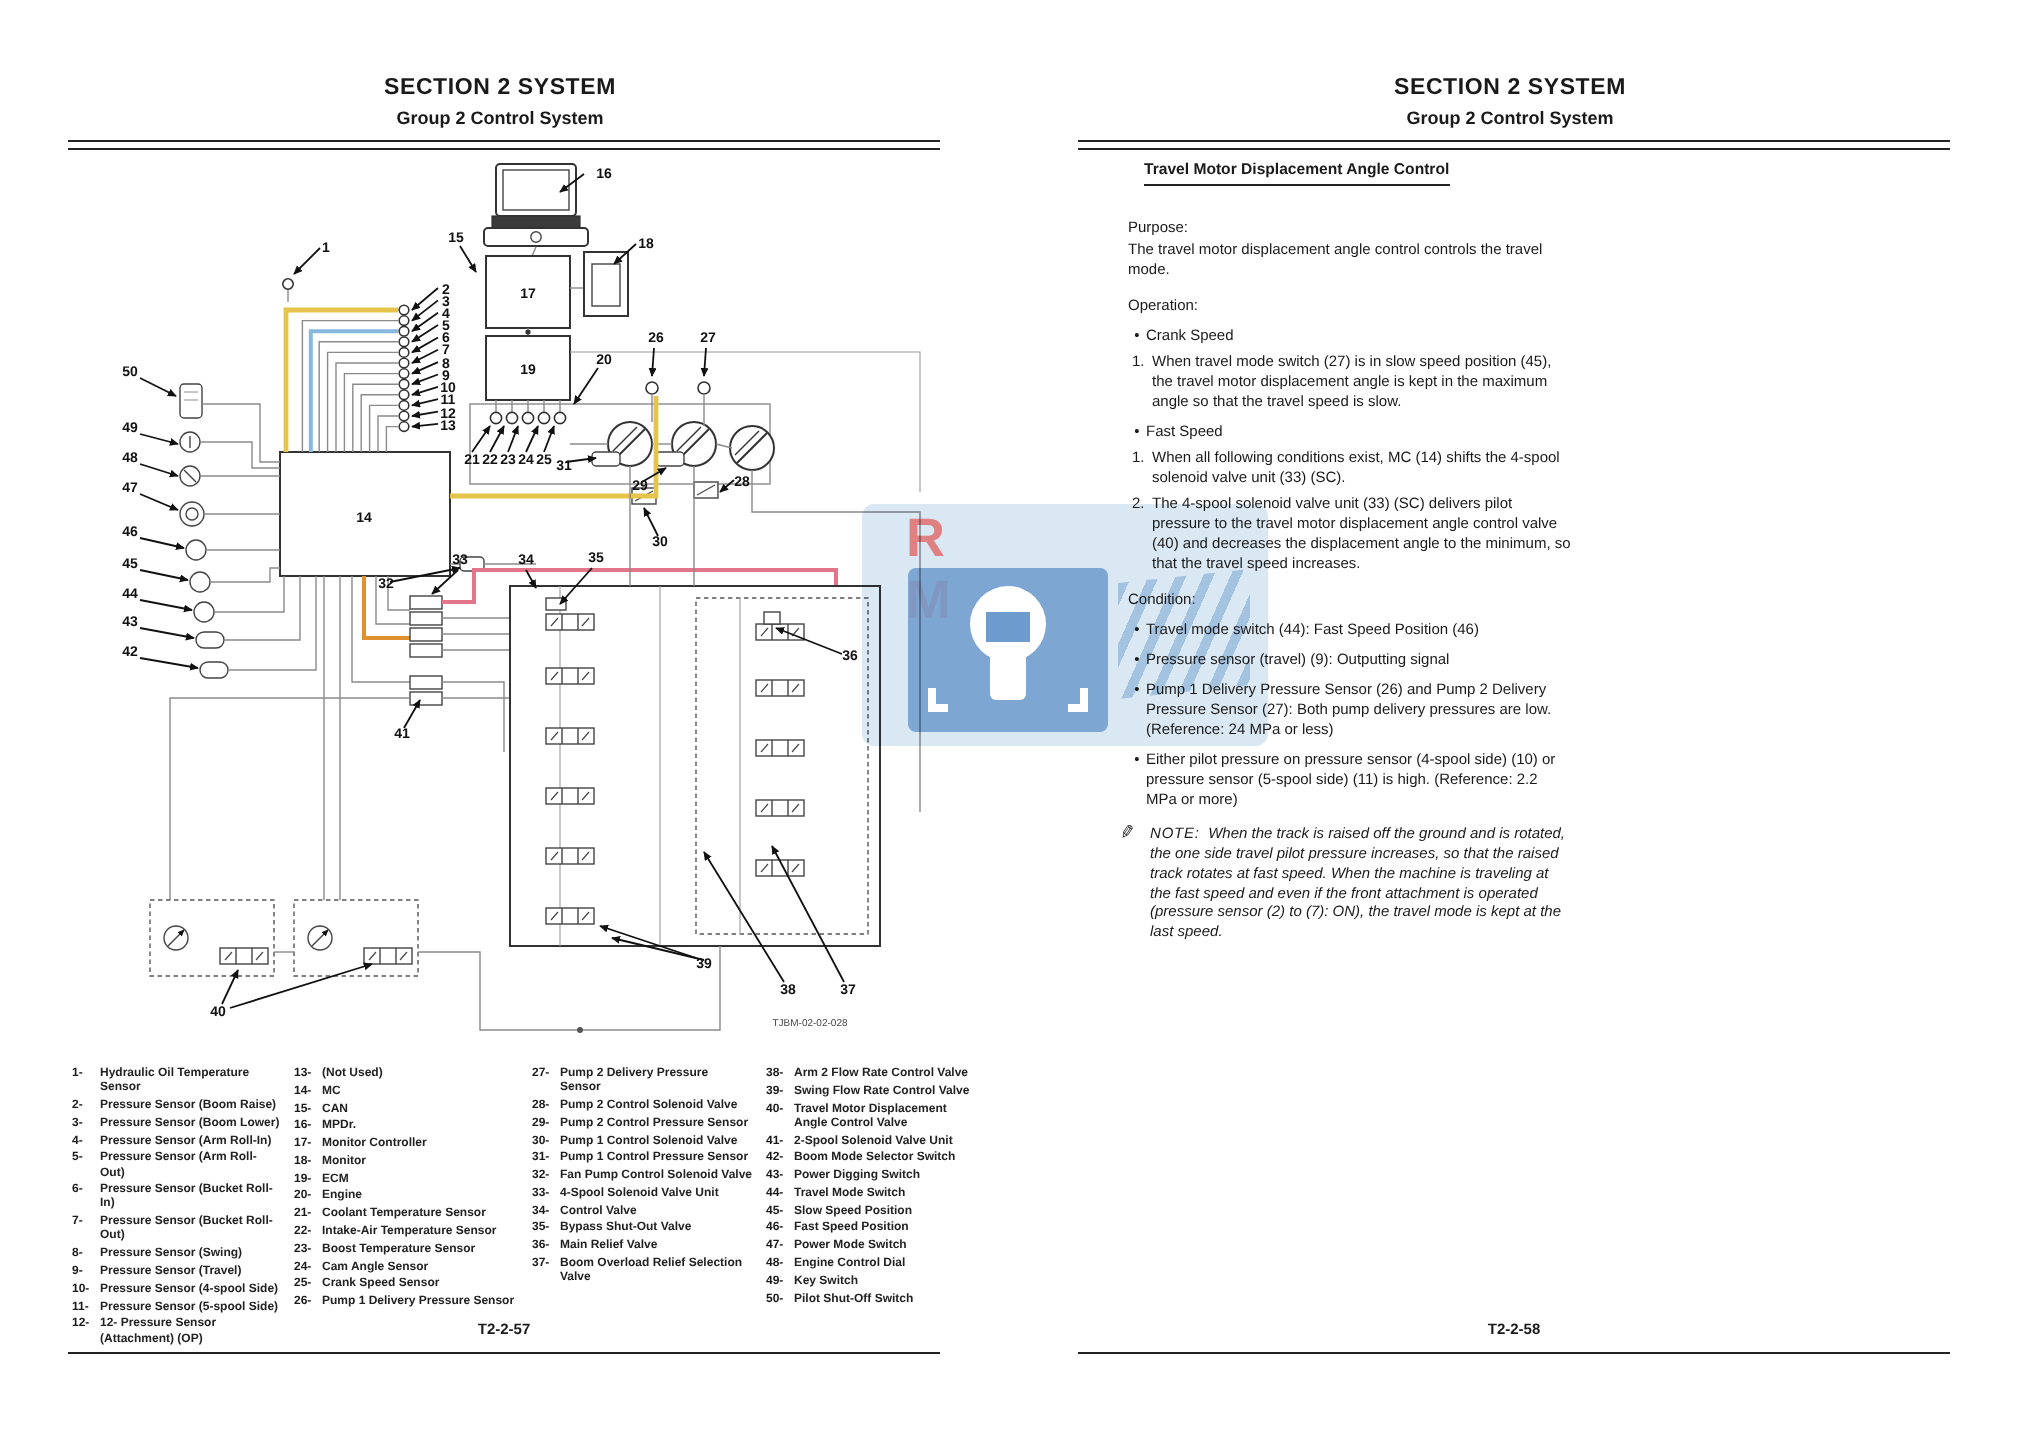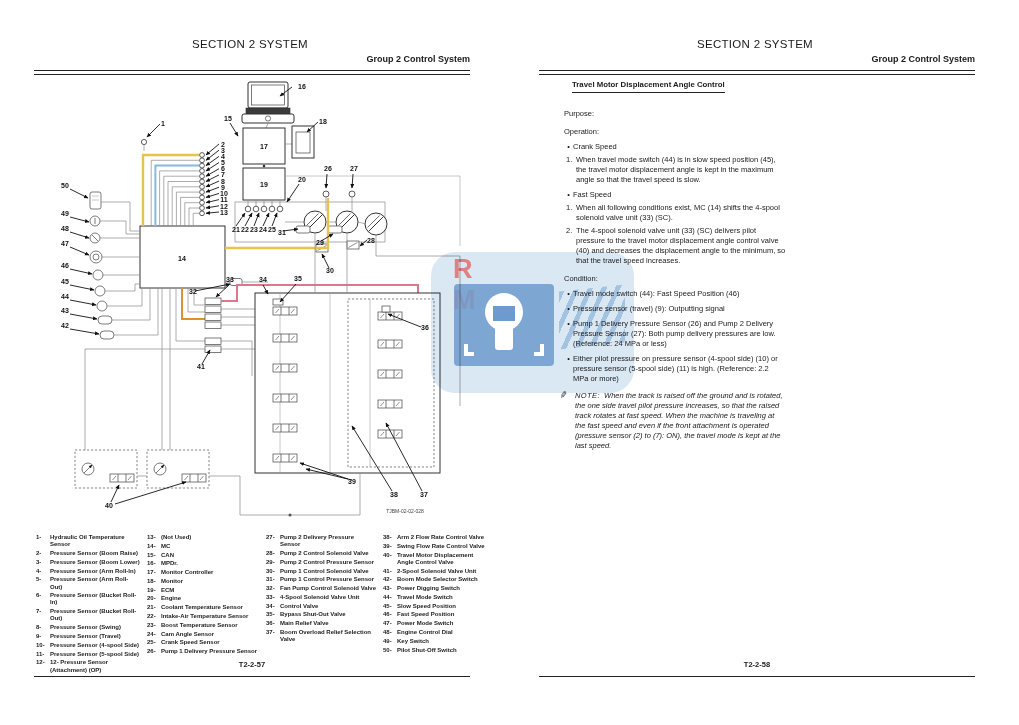--- a/index.html
+++ b/index.html
@@ -2,22 +2,22 @@
 <html><head>
 <meta charset="utf-8">
 <style>
   html,body{margin:0;padding:0;}
   body{width:1019px;height:725px;background:#ffffff;position:relative;overflow:hidden;
        font-family:"Liberation Sans",sans-serif;color:#1a1a1a;}
   .page{position:absolute;top:0;width:470px;height:725px;}
   #page-left{left:30px;}
   #page-right{left:535px;}
   .pg-header{position:absolute;top:38px;left:0;width:440px;text-align:center;}
-  .pg-h1{font-size:11.5px;font-weight:normal;letter-spacing:.3px;}
-  .pg-h2{font-size:9px;font-weight:bold;margin-top:4px;text-align:right;}
+  .pg-h1{font-size:11.5px;font-weight:bold;letter-spacing:.3px;}
+  .pg-h2{font-size:9px;font-weight:bold;margin-top:4px;}
   .dbl-rule{position:absolute;top:70px;left:4px;width:436px;height:3px;
             border-top:1.6px solid #222;border-bottom:.8px solid #222;}
   .ft-rule{position:absolute;top:676px;left:4px;width:436px;height:0;border-top:1px solid #222;}
   .ft-num{position:absolute;top:660px;left:4px;width:436px;text-align:center;
           font-size:7.5px;font-weight:600;}
 
   
   #diagram-svg{position:absolute;left:30px;top:76px;}
   .wire{stroke:#8a8a8a;stroke-width:.7;fill:none;}
   .wire2{stroke:#9a9a9a;stroke-width:.55;fill:none;}
@@ -55,22 +55,22 @@
   .rp-bullet span:last-child{flex:1;}
   .rp-num{display:flex;margin-top:3px;}
   .rp-num .n{flex:none;width:10px;margin-left:2px;}
   .rp-num .t{flex:1;}
   .rp-note{position:relative;margin-top:7px;padding-left:11px;font-style:italic;}
   .rp-note .pencil{position:absolute;left:-4px;top:-1px;font-style:normal;font-size:9px;
                    transform:scaleX(-1) rotate(10deg);display:inline-block;}
   .rp-note .nl{letter-spacing:.4px;}
 
   
-  #watermark{position:absolute;left:431px;top:252px;width:203px;height:141px;
-             background:rgba(195,218,238,.62);border-radius:24px;mix-blend-mode:multiply;
+  #watermark{position:absolute;left:431px;top:252px;width:203px;height:121px;
+             background:rgba(195,218,238,.62);border-radius:6px;mix-blend-mode:multiply;
              pointer-events:none;}
   .wm-rm{position:absolute;top:2px;left:22px;font-weight:bold;font-size:27px;
          letter-spacing:44px;color:rgba(224,112,112,.85);}
   .wm-logo{position:absolute;left:23px;top:32px;width:100px;height:82px;
            background:rgba(110,155,205,.85);border-radius:4px;}
   .wm-stripes{position:absolute;left:128px;top:36px;width:66px;height:58px;
               background:repeating-linear-gradient(115deg,rgba(150,186,220,.8) 0 5px,transparent 5px 13px);
               transform:skewY(-6deg);}
   .wm-caption{position:absolute;bottom:6px;left:0;right:0;text-align:center;font-weight:bold;
               font-size:13.5px;letter-spacing:.4px;color:rgba(238,150,90,.9);}
@@ -615,26 +615,26 @@
   </div>
   <div class="wm-stripes"></div>
 </div>
 
 <div class="page" id="page-right">
   <div class="pg-header">
     <div class="pg-h1">SECTION 2 SYSTEM</div>
     <div class="pg-h2">Group 2 Control System</div>
   </div>
   <div class="dbl-rule"></div>
-  <div id="rp-body"><div class="rp-heading">Travel Motor Displacement Angle Control</div><br><div class="rp-label">Purpose:</div><div class="rp-label">Operation:</div><div class="rp-bullet">
+  <div id="rp-body"><div class="rp-heading">Travel Motor Displacement Angle Control</div><br><div class="rp-label">Purpose:</div><div class="rp-para">The travel motor displacement angle control controls the travel mode.</div><div class="rp-label">Operation:</div><div class="rp-bullet">
         <span class="b">•</span>
         <span>Crank Speed</span>
       </div><div class="rp-num">
         <span class="n">1.</span>
-        <span class="t">When travel mode switch (44) is in slow speed position (45), the travel motor displacement angle is kept in the maximum angle so that the travel speed is slow.</span>
+        <span class="t">When travel mode switch (27) is in slow speed position (45), the travel motor displacement angle is kept in the maximum angle so that the travel speed is slow.</span>
       </div><div class="rp-bullet">
         <span class="b">•</span>
         <span>Fast Speed</span>
       </div><div class="rp-num">
         <span class="n">1.</span>
         <span class="t">When all following conditions exist, MC (14) shifts the 4-spool solenoid valve unit (33) (SC).</span>
       </div><div class="rp-num">
         <span class="n">2.</span>
         <span class="t">The 4-spool solenoid valve unit (33) (SC) delivers pilot pressure to the travel motor displacement angle control valve (40) and decreases the displacement angle to the minimum, so that the travel speed increases.</span>
       </div><div class="rp-label">Condition:</div><div class="rp-bullet">

